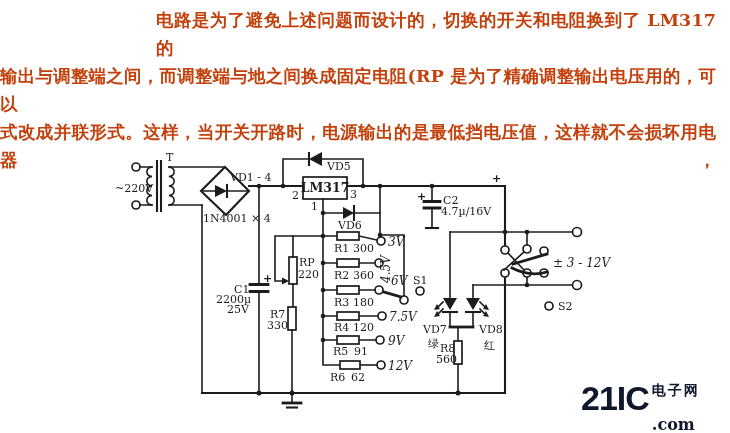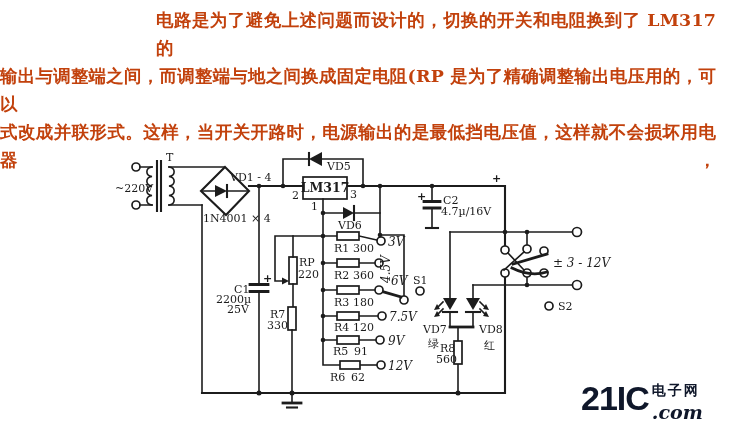--- a/index.html
+++ b/index.html
@@ -25,22 +25,22 @@
   .cn{font-family:"DejaVu Serif",serif;font-size:11px;fill:#1c1c1c;}
   .plus{font-family:"DejaVu Sans",sans-serif;font-size:11px;font-weight:700;fill:#1c1c1c;}
   
   .wm{position:absolute;left:581px;top:383px;display:flex;align-items:flex-start;
       color:#0f172a;user-select:none;}
   .wm-brand{font-family:"Liberation Sans",sans-serif;font-weight:900;font-size:34px;
             line-height:30px;letter-spacing:-1px;}
   .wm-col{display:flex;flex-direction:column;margin-left:3px;}
   .wm-site{font-family:"DejaVu Sans",sans-serif;font-weight:700;font-size:14px;
            letter-spacing:2px;line-height:15px;}
-  .wm-com{font-family:"DejaVu Serif",serif;font-style:italic;font-weight:700;
-          font-size:19px;line-height:17px;margin-top:6px;}
+  .wm-com{font-family:"DejaVu Serif",serif;font-weight:700;
+          font-size:16px;line-height:17px;margin-top:18px;}
 </style>
 </head>
 <body>
 
 <div id="page">
 
   <div class="para">
     <div class="pline first">电路是为了避免上述问题而设计的，切换的开关和电阻换到了 LM317 的</div>
     <div class="pline">输出与调整端之间，而调整端与地之间换成固定电阻(RP 是为了精确调整输出电压用的，可以</div>
     <div class="pline">式改成并联形式。这样，当开关开路时，电源输出的是最低挡电压值，这样就不会损坏用电器，</div>

